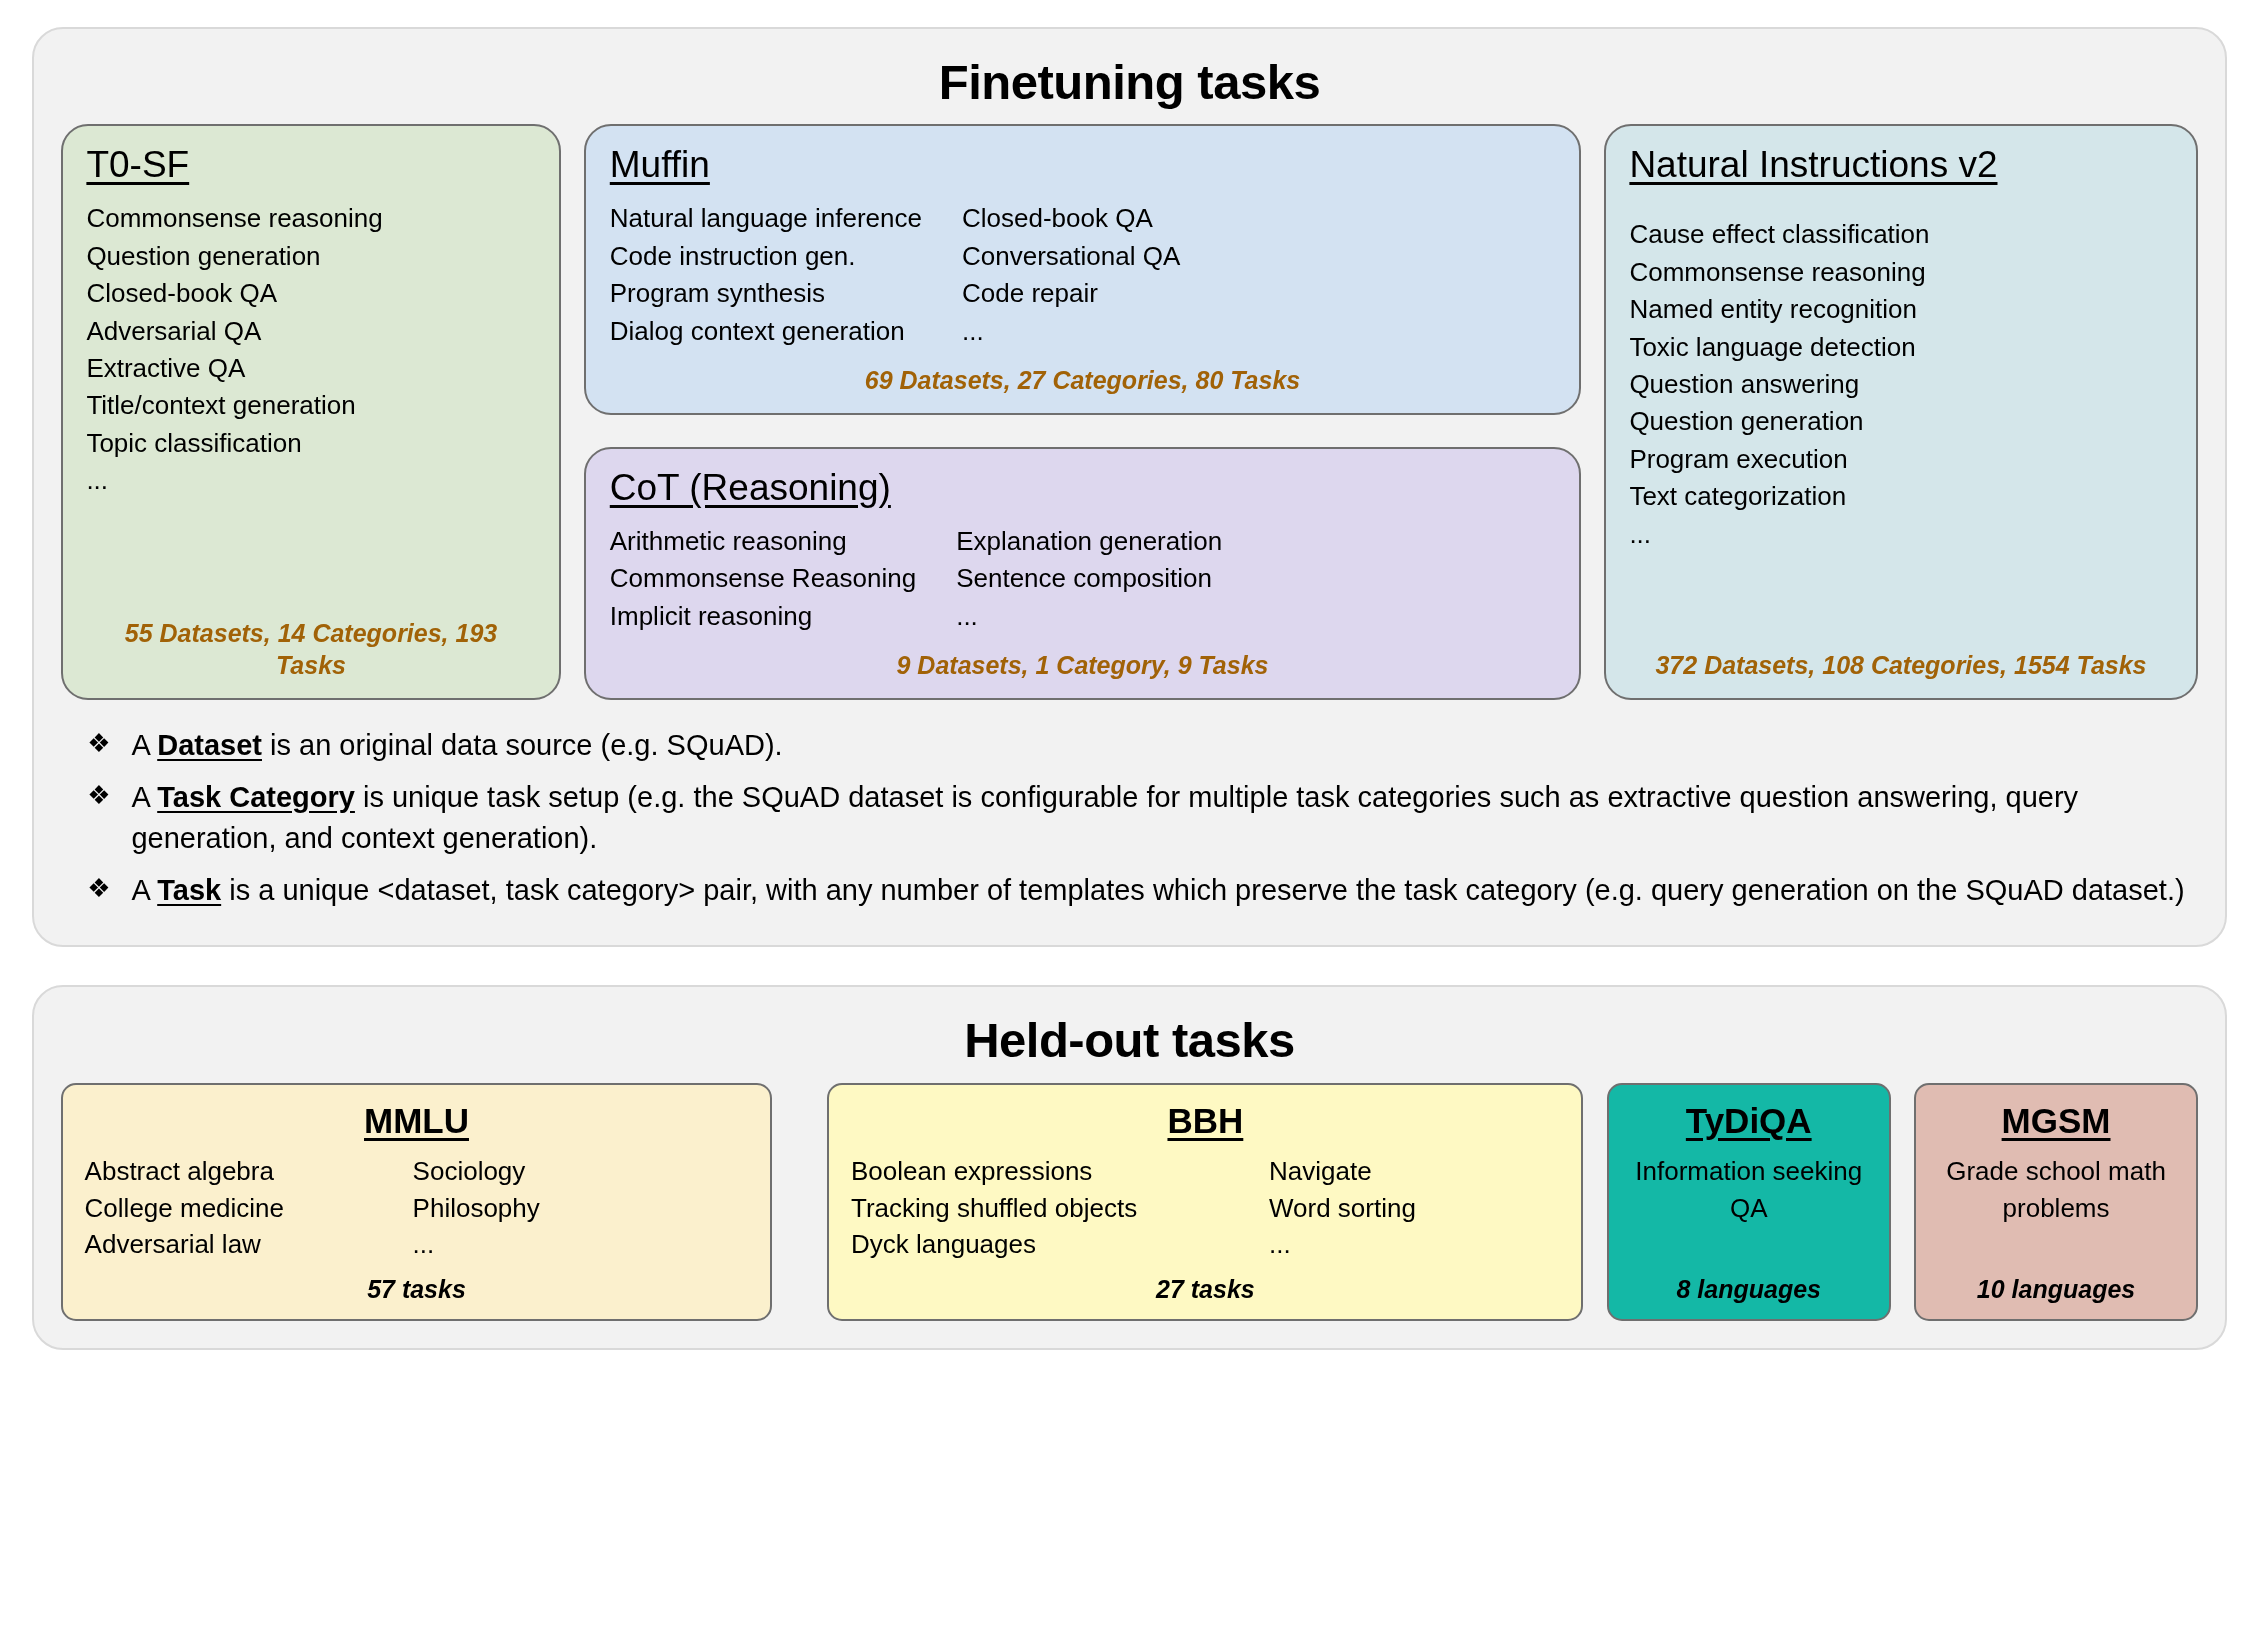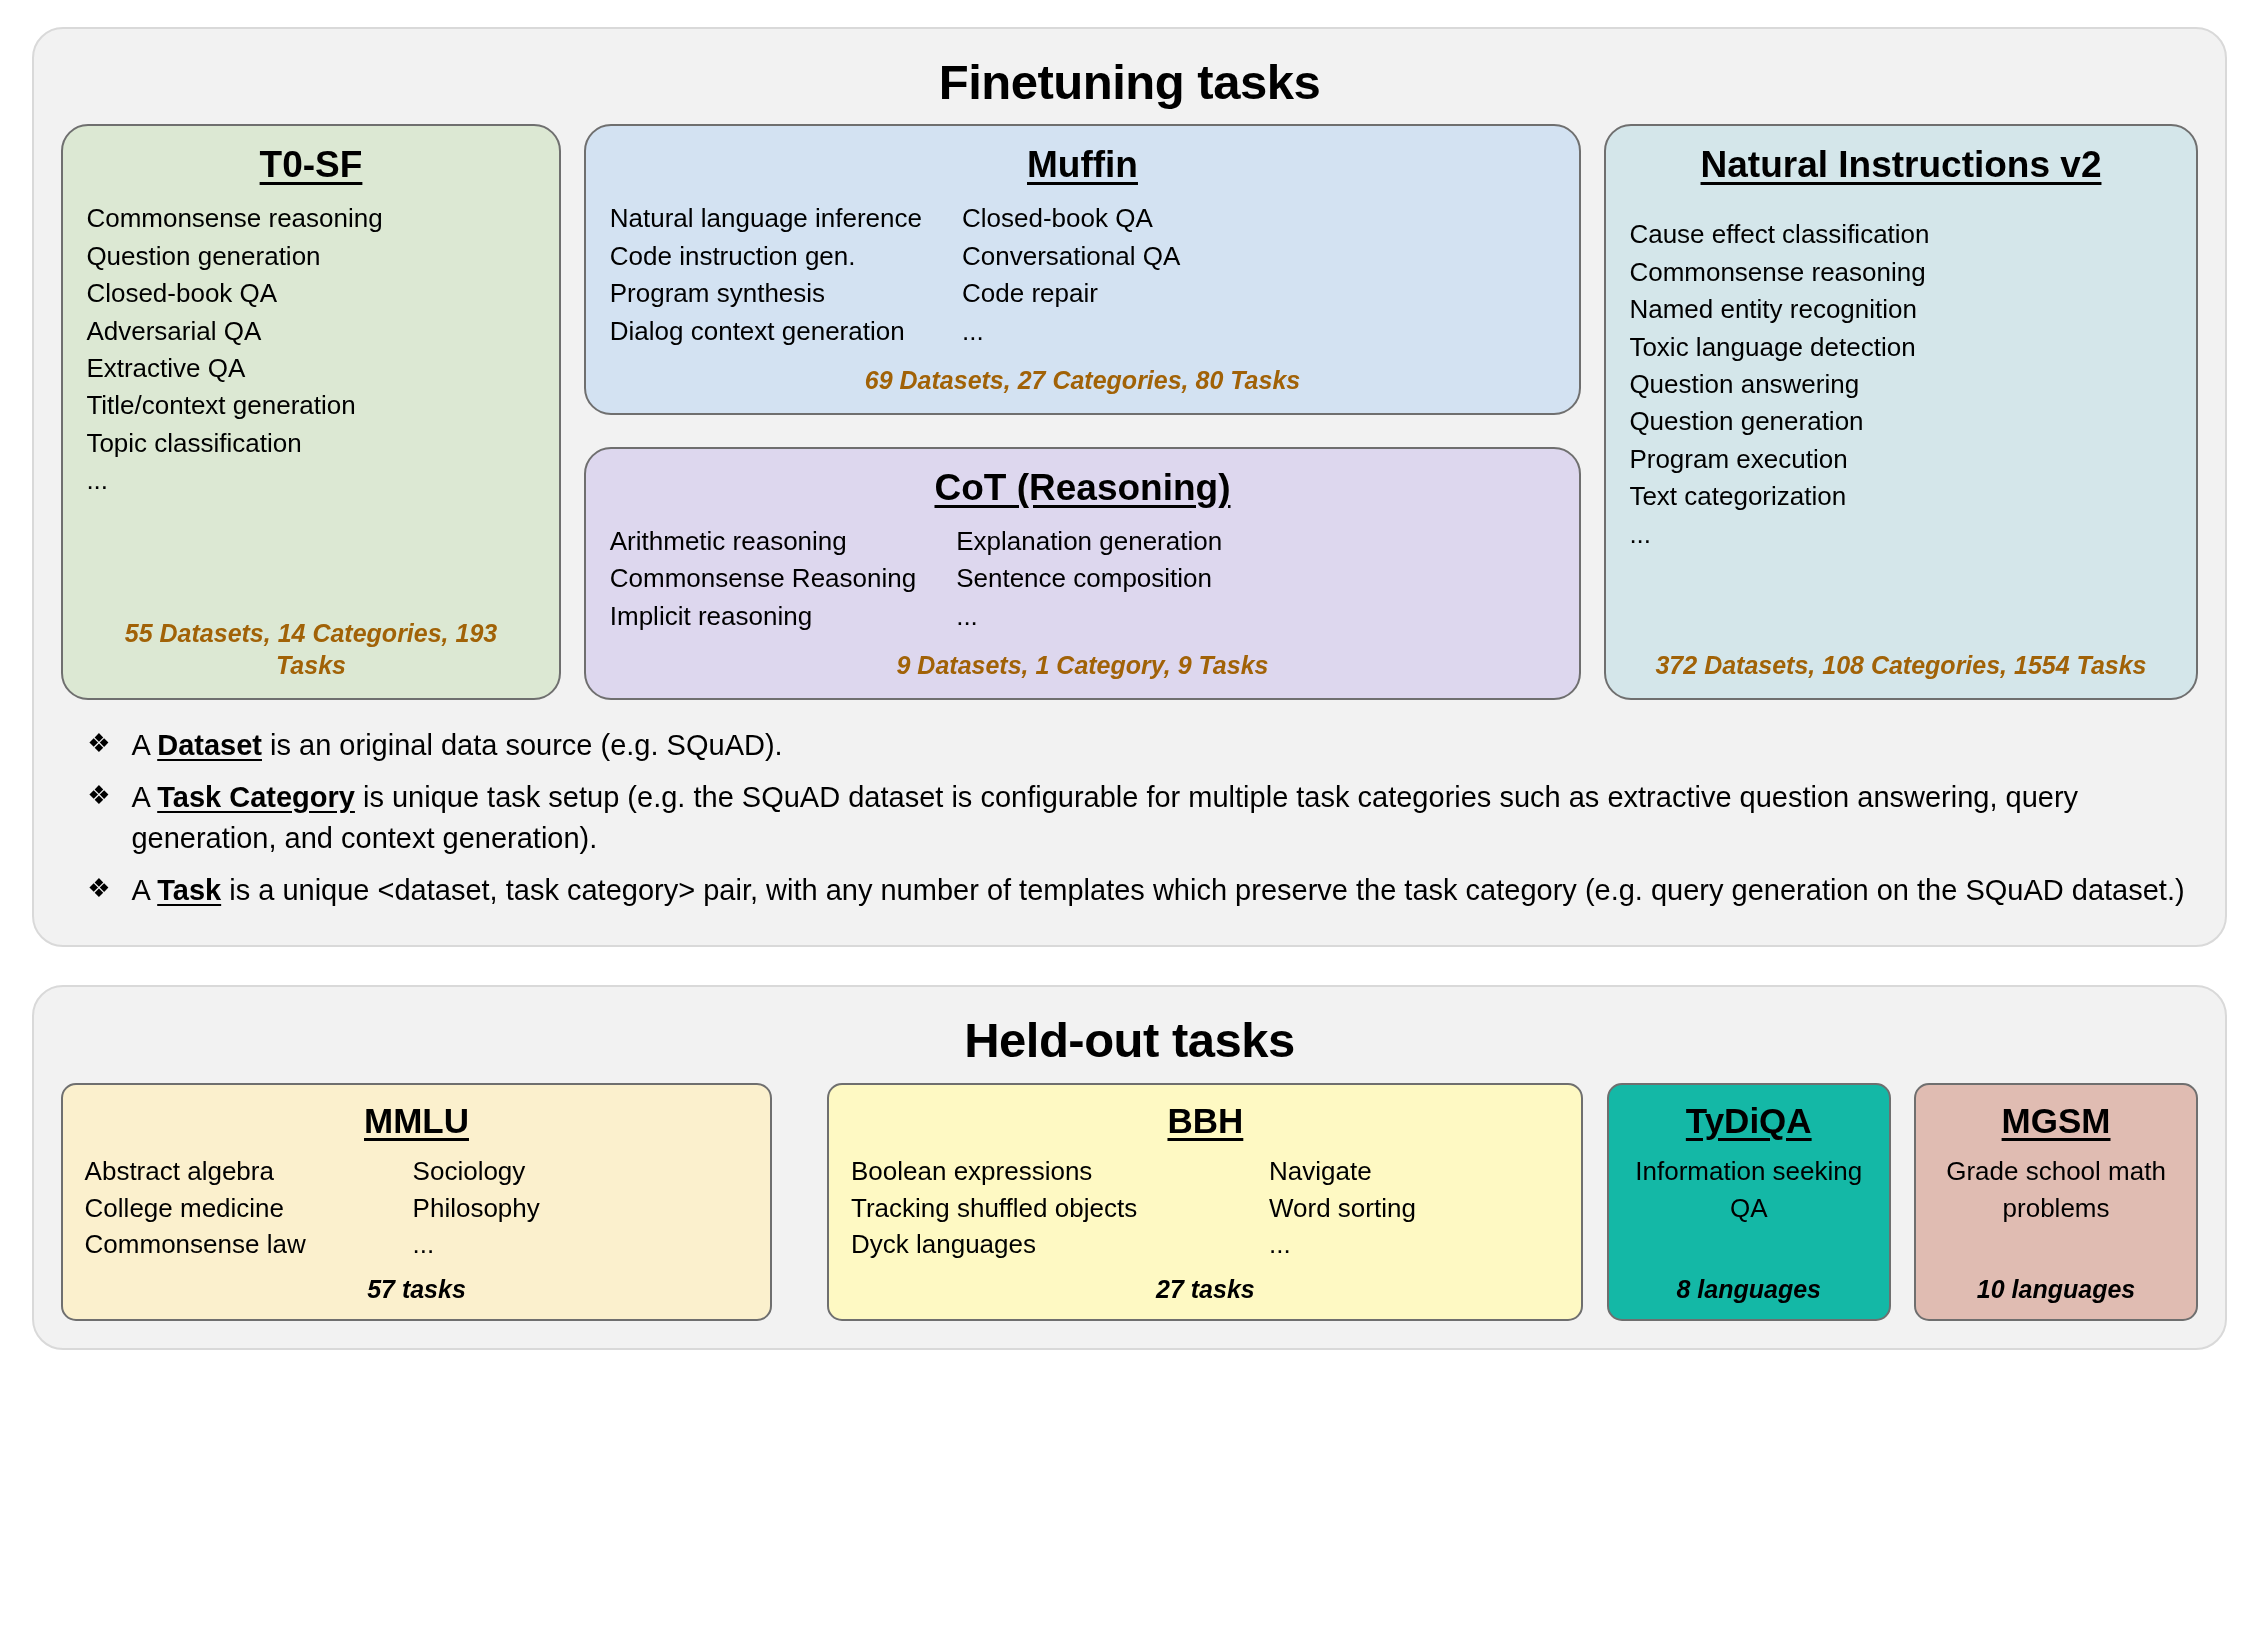--- a/index.html
+++ b/index.html
@@ -50,23 +50,22 @@
   }
   .card {
     border: 2.7px solid #6f6f6f;
     border-radius: 27px;
     box-sizing: border-box;
     padding: 18px 23.4px 16px 23.4px;
     display: flex;
     flex-direction: column;
   }
   .card-title {
-    text-align: center;
     font-size: 37px;
-    font-weight: bold;
+    font-weight: normal;
     text-decoration: underline;
     text-underline-offset: 4.5px;
     line-height: 1.12;
     margin-bottom: 14.4px;
   }
   .card-list {
     font-size: 26px;
     line-height: 1.44;
   }
   .card-list .li { white-space: nowrap; }
@@ -272,21 +271,21 @@
     <div class="panel-title">Held-out tasks</div>
 
     <div class="ho-row">
 
       <div class="ho-card card-mmlu">
         <div class="ho-title">MMLU</div>
         <div class="ho-list two-col">
           <div style="flex:0 0 288px">
             <div class="li">Abstract algebra</div>
             <div class="li">College medicine</div>
-            <div class="li">Commonsense law</div>
+            <div class="li">Adversarial law</div>
           </div>
           <div>
             <div class="li">Sociology</div>
             <div class="li">Philosophy</div>
             <div class="li">...</div>
           </div>
         </div>
         <div class="ho-stat">57 tasks</div>
       </div>
 

